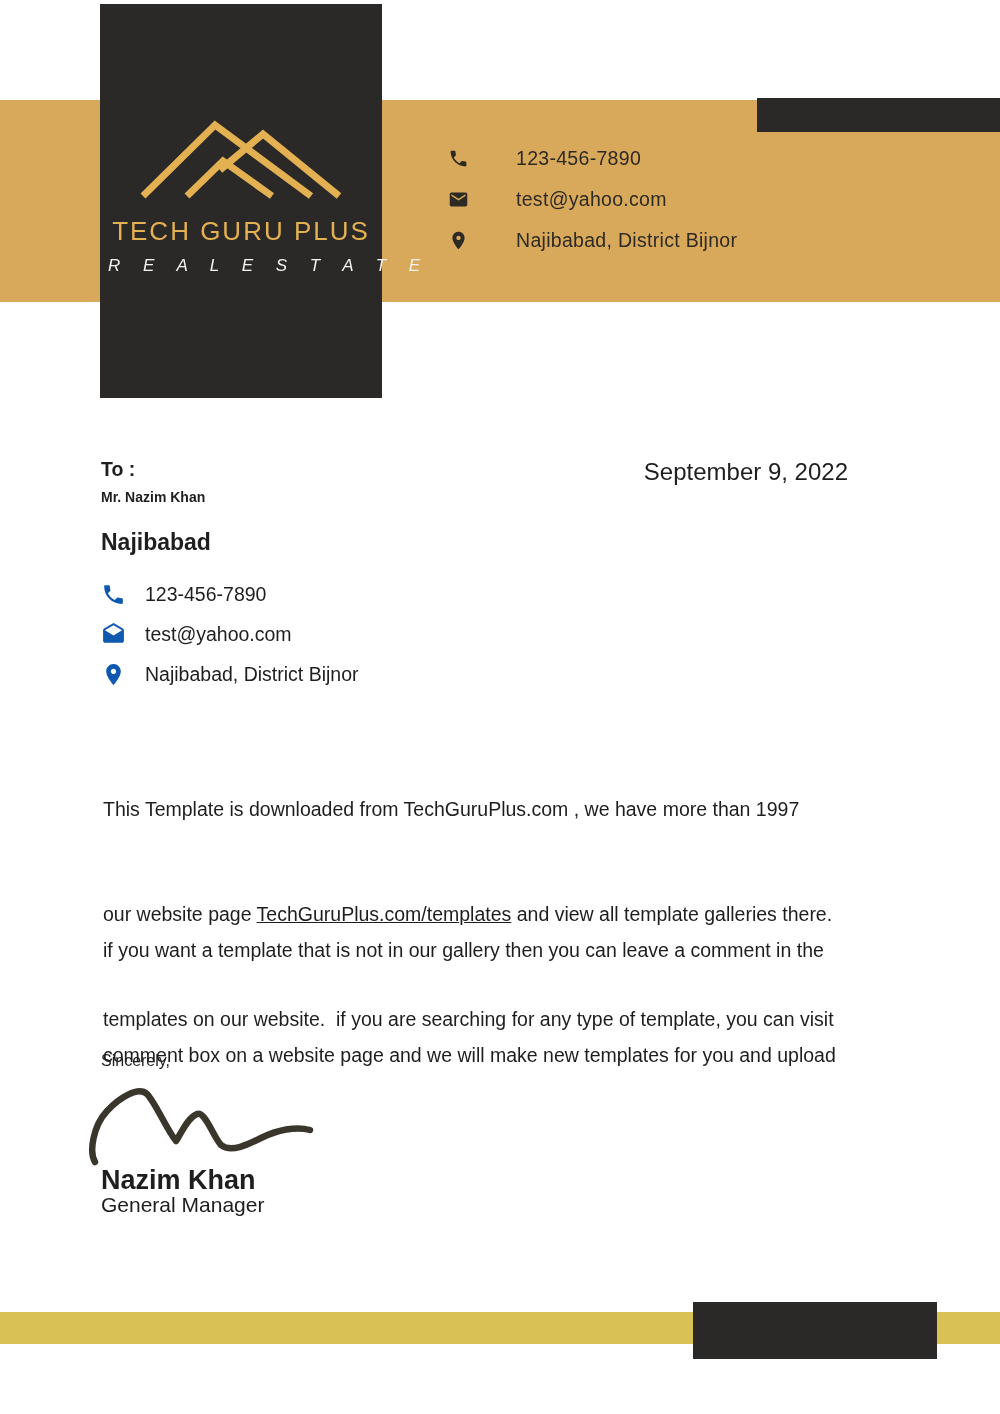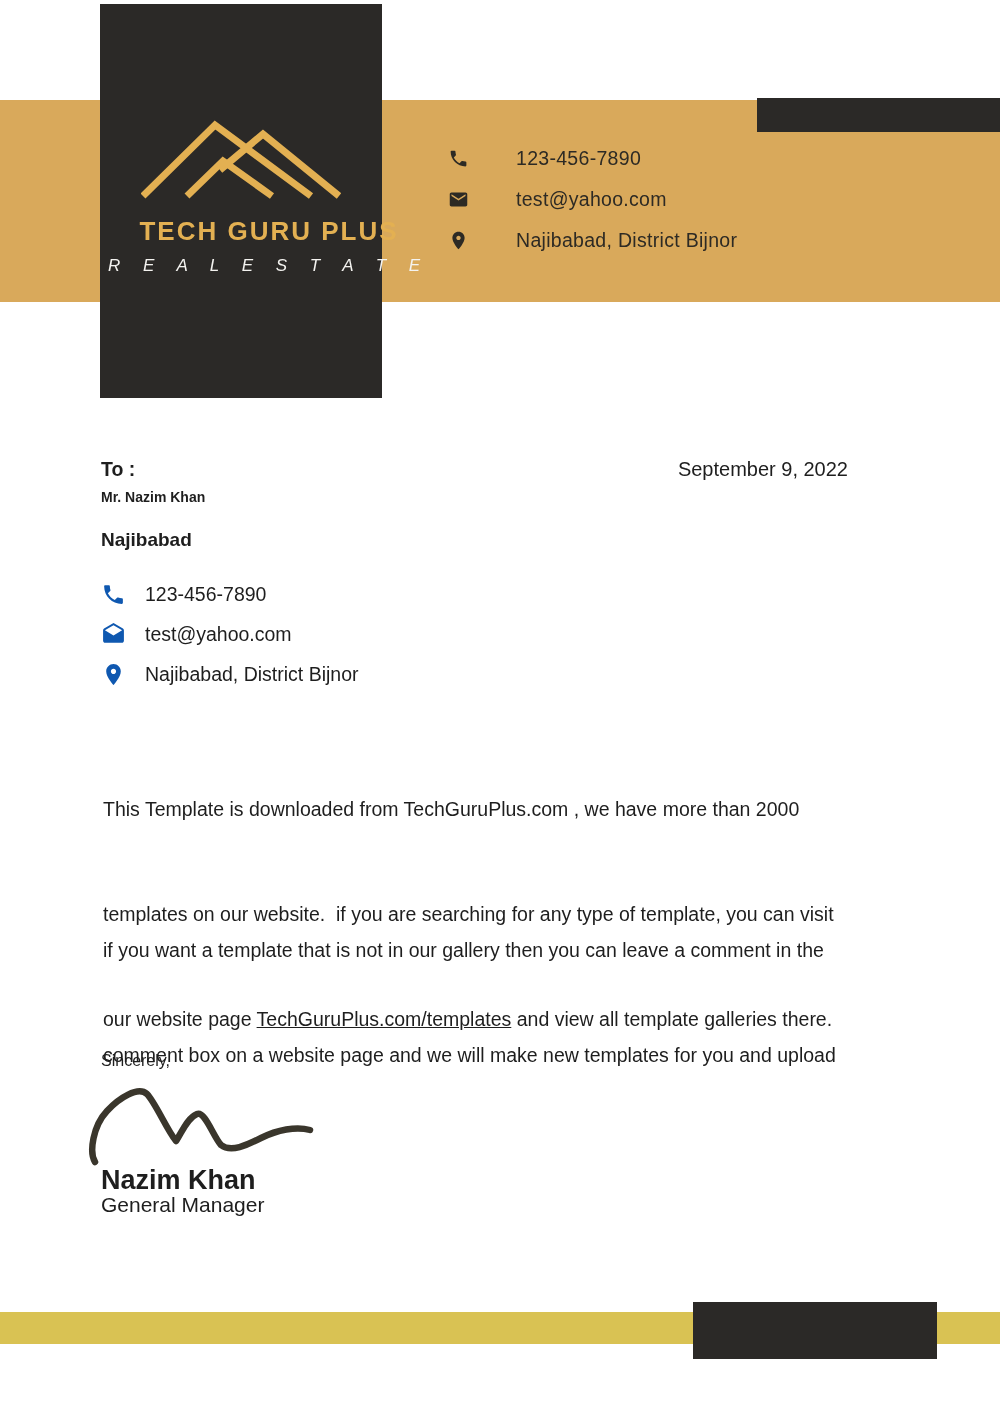--- a/index.html
+++ b/index.html
@@ -12,38 +12,38 @@
     overflow:hidden;
     margin:0 auto;
   }
   
   .gold-band{position:absolute;left:0;top:100px;width:1000px;height:202px;background:#d9a95b;}
   .top-dark-tab{position:absolute;left:757px;top:98px;width:243px;height:34px;background:#2b2927;}
   .logo-card{position:absolute;left:100px;top:4px;width:282px;height:394px;background:#2b2927;}
   .logo-mark{position:absolute;left:41px;top:116px;width:200px;height:80px;}
   .logo-title{
     position:absolute;left:0;top:212px;width:282px;
-    text-align:center;font-size:26px;font-weight:700;letter-spacing:2px;
-    color:#e3b052;white-space:nowrap;padding-left:28px;
+    text-align:center;font-size:26px;font-weight:400;letter-spacing:2px;
+    color:#e3b052;white-space:nowrap;
   }
   .logo-tagline{
     position:absolute;left:8px;top:252px;width:282px;
     text-align:center;font-size:17px;font-style:italic;letter-spacing:9px;
     color:#f4f3f0;white-space:nowrap;
   }
   .band-contact{position:absolute;left:448px;top:138px;}
   .band-row{display:flex;align-items:center;height:41px;}
   .band-row .b-icon{width:21px;height:21px;flex:0 0 21px;}
   .band-row .b-text{margin-left:47px;font-size:19.5px;color:#2d2a24;letter-spacing:0.3px;}
   
   .abs{position:absolute;}
   .to-label{left:101px;top:458px;font-size:19.5px;font-weight:700;}
-  .date{top:458px;right:152px;font-size:20px;}
+  .date{top:458px;right:152px;font-size:24px;}
   .recipient-name{left:101px;top:489px;font-size:14px;font-weight:700;}
-  .recipient-city{left:101px;top:529px;font-size:19px;font-weight:700;}
+  .recipient-city{left:101px;top:529px;font-size:23px;font-weight:700;}
   .blue-contact{left:101px;top:574px;}
   .blue-row{display:flex;align-items:center;height:40px;}
   .blue-row .c-icon{width:25px;height:25px;flex:0 0 25px;}
   .blue-row .c-text{margin-left:19px;font-size:19.5px;color:#1e1e1e;}
   
   .para{left:103px;width:790px;font-size:19.5px;line-height:35px;white-space:pre-wrap;}
   .para-1{top:722px;}
   .para-2{top:863px;}
   .body-link{text-decoration:underline;color:#1e1e1e;cursor:pointer;}
   
@@ -114,23 +114,23 @@
     </div>
     <div class="blue-row">
       <svg class="c-icon" viewBox="0 0 24 24" fill="#0f58b0">
         <path d="M12 2C8.13 2 5 5.13 5 9c0 5.25 7 13 7 13s7-7.75 7-13c0-3.87-3.13-7-7-7zm0 9.5c-1.38 0-2.5-1.12-2.5-2.5s1.12-2.5 2.5-2.5 2.5 1.12 2.5 2.5-1.12 2.5-2.5 2.5z"></path>
       </svg>
       <span class="c-text">Najibabad, District Bijnor</span>
     </div>
   </div>
 
   <div class="abs para para-1">
-    <div>This Template is downloaded from TechGuruPlus.com , we have more than 2000</div>
+    <div>This Template is downloaded from TechGuruPlus.com , we have more than 1997</div>
+    <div><span>our website page </span><span class="body-link">TechGuruPlus.com/templates</span><span> and view all template galleries there.</span></div>
     <div>templates on our website.  if you are searching for any type of template, you can visit</div>
-    <div><span>our website page </span><span class="body-link">TechGuruPlus.com/templates</span><span> and view all template galleries there.</span></div>
   </div>
 
   <div class="abs para para-2">
     <div>if you want a template that is not in our gallery then you can leave a comment in the</div>
     <div>comment box on a website page and we will make new templates for you and upload</div>
   </div>
 
   <div class="abs closing">Sincerely,</div>
 
   <svg class="abs signature-svg" viewBox="0 0 234 92" fill="none" stroke="#3a362c" stroke-width="6.5" stroke-linecap="round" stroke-linejoin="round">

